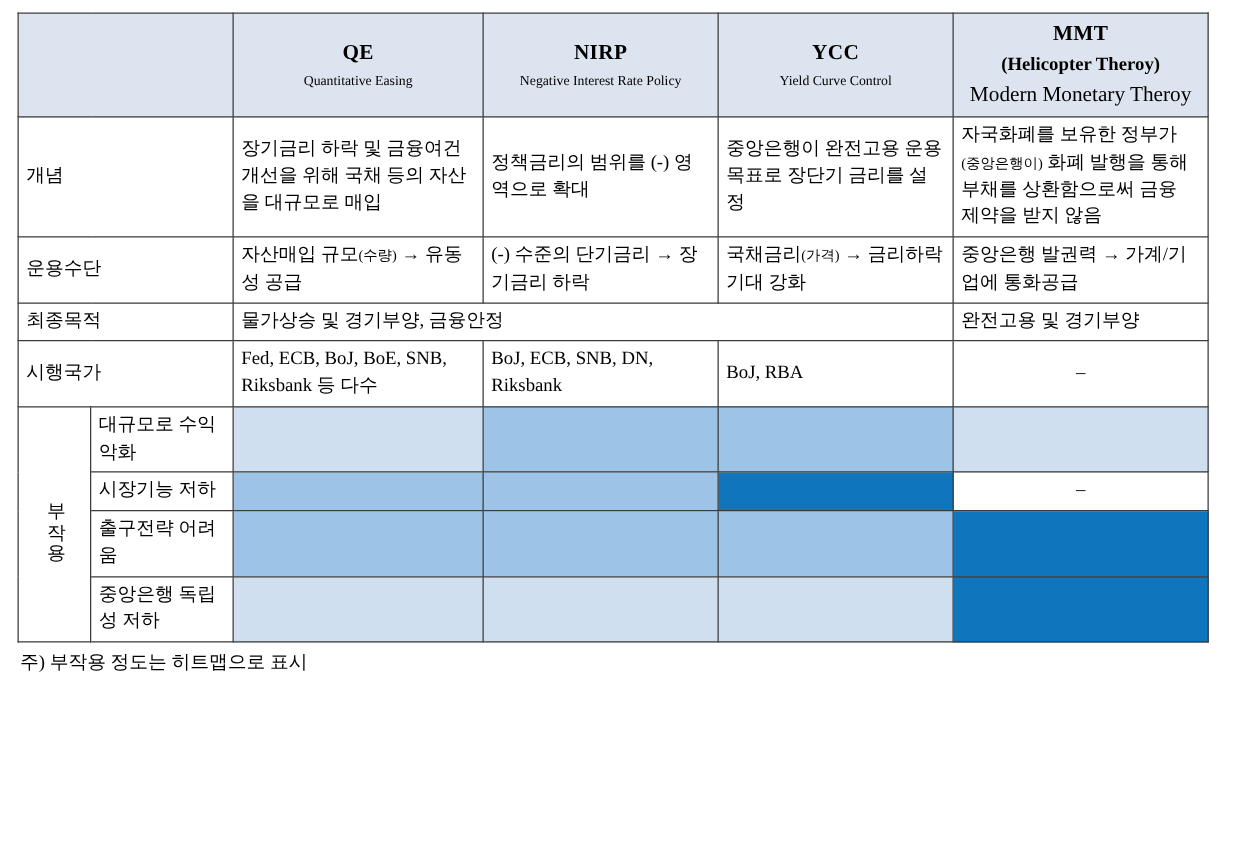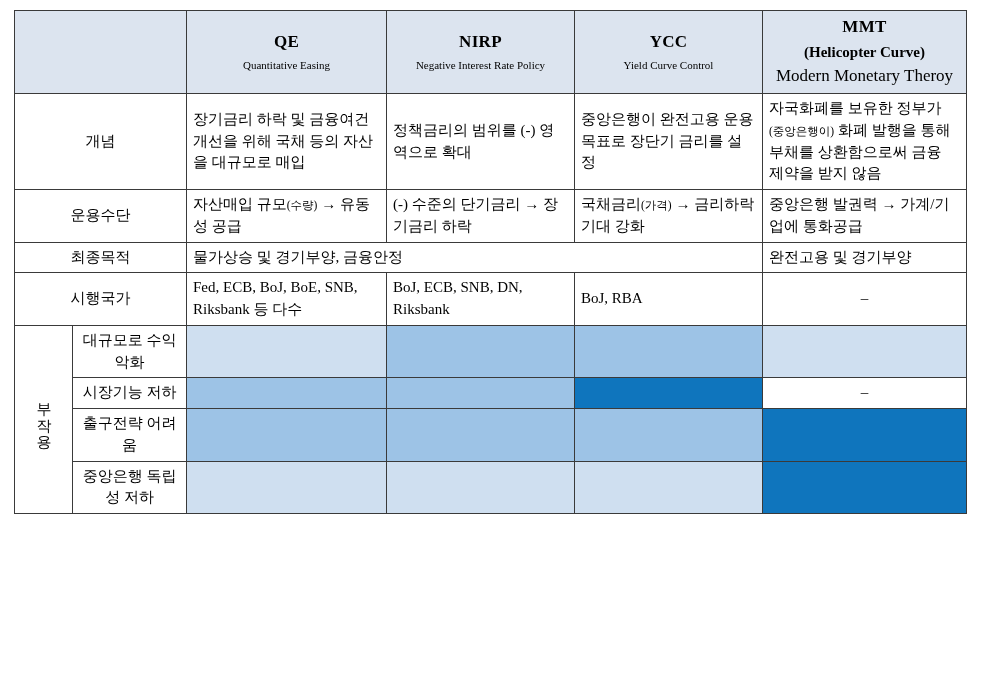--- a/index.html
+++ b/index.html
@@ -71,21 +71,21 @@
   .hdr .full.bold {
     font-weight: bold;
     font-size: 15px;
     margin-top: 2px;
   }
   .hdr .full.small {
     font-size: 17px;
     margin-top: 1px;
   }
   .rowlabel {
-    text-align: center;
+    text-align: left;
     font-size: 15.5px;
   }
   .cell {
     text-align: left;
     font-size: 15px;
   }
   .cell .sub {
     font-size: 11.5px;
   }
   .nodata {
@@ -145,21 +145,21 @@
         <td class="hdr">
           <span class="abbr">NIRP</span>
           <span class="full">Negative Interest Rate Policy</span>
         </td>
         <td class="hdr">
           <span class="abbr">YCC</span>
           <span class="full">Yield Curve Control</span>
         </td>
         <td class="hdr rightedge">
           <span class="abbr">MMT</span>
-          <span class="full bold">(Helicopter Curve)</span>
+          <span class="full bold">(Helicopter Theroy)</span>
           <span class="full small">Modern Monetary Theroy</span>
         </td>
       </tr>
 
       <tr>
         <td class="rowlabel leftedge" colspan="2">개념</td>
         <td class="cell concept-cell">장기금리 하락 및 금융여건 개선을 위해 국채 등의 자산을 대규모로 매입</td>
         <td class="cell concept-cell">정책금리의 범위를 (-) 영역으로 확대</td>
         <td class="cell concept-cell">중앙은행이 완전고용 운용 목표로 장단기 금리를 설정</td>
         <td class="cell concept-cell rightedge">자국화폐를 보유한 정부가 <span class="sub">(중앙은행이)</span> 화폐 발행을 통해 부채를 상환함으로써 금융 제약을 받지 않음</td>
@@ -217,13 +217,14 @@
       <tr>
         <td class="rowlabel bottomedge">중앙은행 독립성 저하</td>
         <td class="heat bottomedge" style="background: rgb(207, 223, 240);"></td>
         <td class="heat bottomedge" style="background: rgb(207, 223, 240);"></td>
         <td class="heat bottomedge" style="background: rgb(207, 223, 240);"></td>
         <td class="heat bottomedge rightedge" style="background: rgb(15, 117, 189);"></td>
       </tr>
     </tbody>
   </table>
 
+  <div class="note">주) 부작용 정도는 히트맵으로 표시</div>
 </div>
 
 </body></html>

